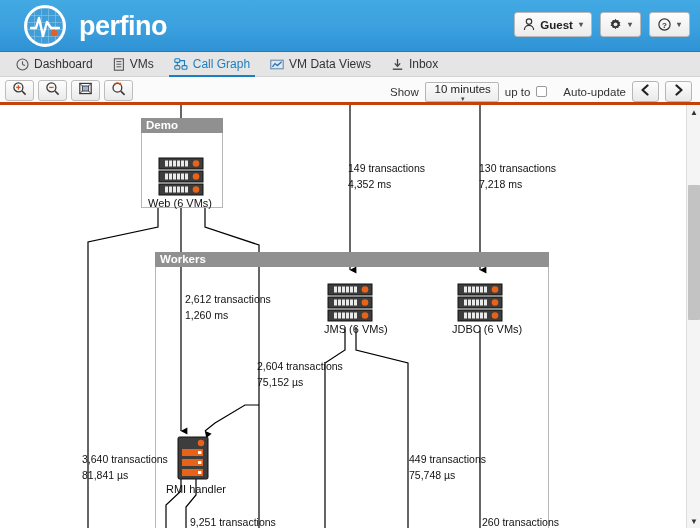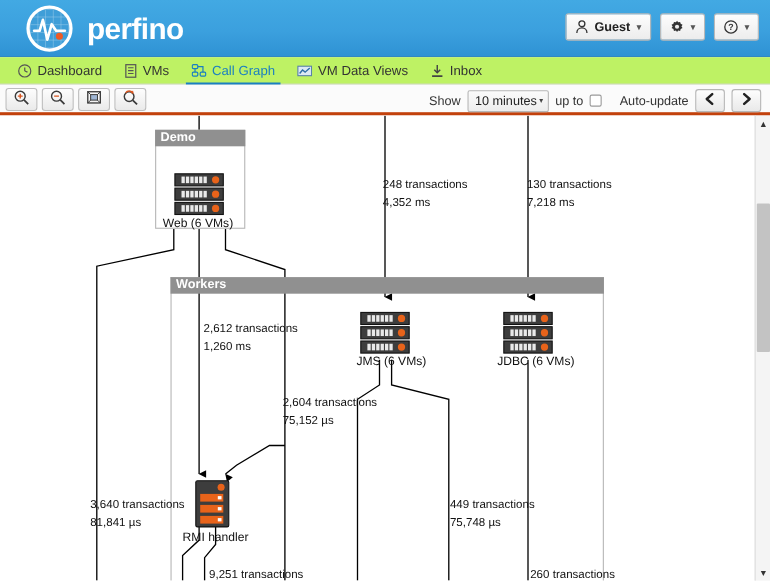--- a/index.html
+++ b/index.html
@@ -43,21 +43,21 @@
     padding: 0 8px; font-size: 11.5px; color: #222; cursor: pointer;
     white-space: nowrap;
     font-weight: bold;
   }
   .hbtn .caret { font-size: 8px; color: #555; margin-left: 1px; }
   .hbtn svg { display: block; }
 
   
   .tabbar {
     position: absolute; left: 0; top: 52px; width: 700px; height: 25px;
-    background: #bef264; border-bottom: 1px solid #d4d4d4;
+    background: #e5e5e5; border-bottom: 1px solid #d4d4d4;
     display: flex; align-items: center; padding-left: 7px; gap: 2px;
   }
   .tab {
     height: 25px; display: flex; align-items: center; gap: 5px;
     padding: 0 9px; font-size: 12px; color: #333; cursor: pointer;
     position: relative;
   }
   .tab.active { color: #1a7fc1; }
   .tab.active::after {
     content: ""; position: absolute; left: 4px; right: 4px; bottom: 0;
@@ -78,21 +78,21 @@
     display: flex; align-items: center; justify-content: center; cursor: pointer;
   }
   .tb-right {
     position: absolute; right: 8px; top: 4px;
     display: flex; align-items: center; gap: 6px; font-size: 11.5px; color: #333;
   }
   .sel {
     height: 20px; min-width: 74px; background: linear-gradient(to bottom,#fbfbfb,#ededed);
     border: 1px solid #b6b6b6; border-radius: 2px;
     display: flex; align-items: center; justify-content: space-between;
-    padding: 0 4px 0 6px; font-size: 11.5px; color: #222; cursor: pointer;
+    padding: 0 4px 0 6px; font-size: 11.5px; color: #222; cursor: pointer; flex-direction: column;
   }
   .sel.wide { min-width: 93px; }
   .sel .caret { font-size: 7px; color: #444; }
   .chk { display: flex; align-items: center; gap: 16px; cursor: pointer; }
   .chk .box {
     width: 11px; height: 11px; border: 1px solid #9a9a9a; border-radius: 2px;
     background: #fff;
   }
   .navb {
     width: 27px; height: 21px; background: linear-gradient(to bottom,#fdfdfd,#e9e9e9);
@@ -471,21 +471,21 @@
         <rect x="5" y="23" width="21" height="7" fill="#e8631a"></rect>
         <rect x="5" y="33" width="21" height="7" fill="#e8631a"></rect>
         <rect x="21" y="15" width="3.4" height="3" fill="#fdfdfd"></rect>
         <rect x="21" y="25" width="3.4" height="3" fill="#fdfdfd"></rect>
         <rect x="21" y="35" width="3.4" height="3" fill="#fdfdfd"></rect>
       </svg>
     </div>
     <div class="node-label" style="left:166px;top:378px;">RMI handler</div>
 
     <div class="edge-label" style="left:348px;top:55px;">
-      <div>248 transactions</div>
+      <div>149 transactions</div>
       <div>4,352 ms</div>
     </div>
     <div class="edge-label" style="left:479px;top:55px;">
       <div>130 transactions</div>
       <div>7,218 ms</div>
     </div>
     <div class="edge-label" style="left:185px;top:186px;">
       <div>2,612 transactions</div>
       <div>1,260 ms</div>
     </div>

